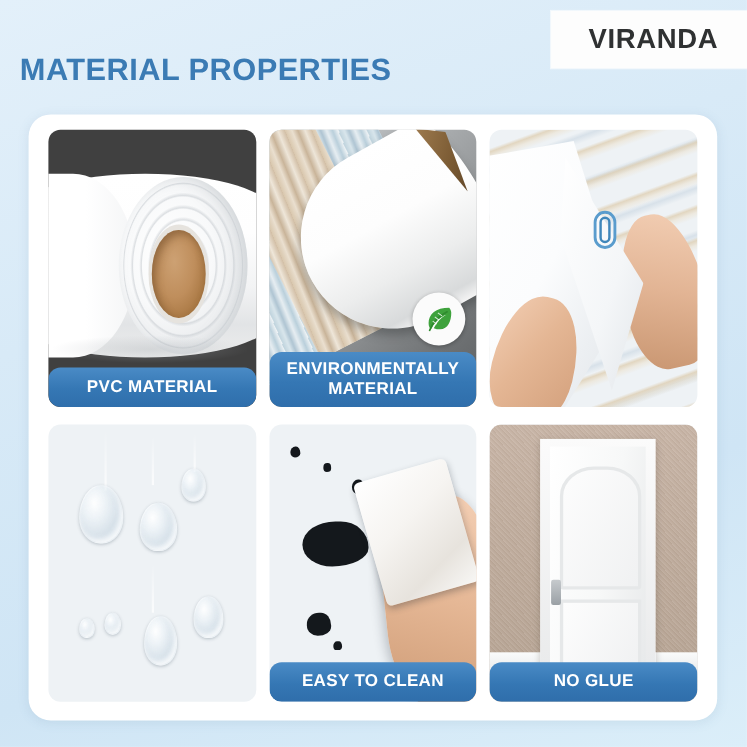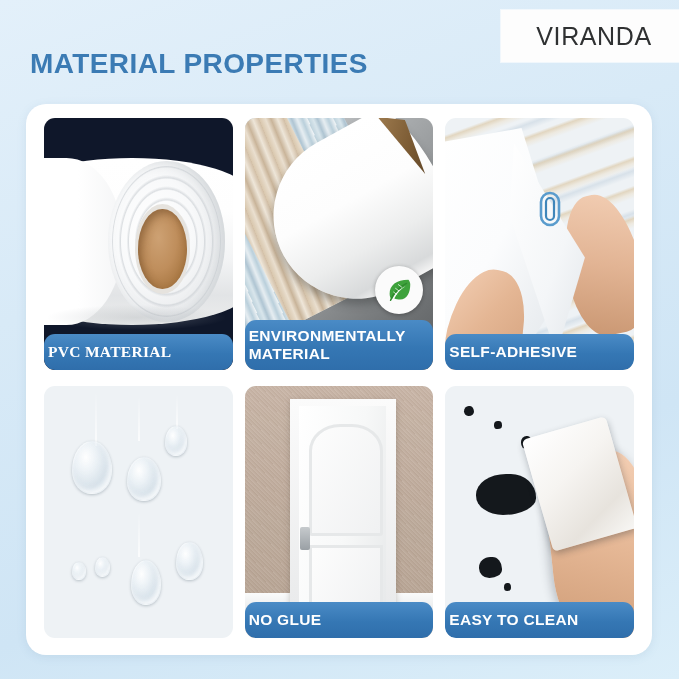--- a/index.html
+++ b/index.html
@@ -10,25 +10,25 @@
   }
   .page{position:relative;width:679px;height:679px;}
 
   
   .brand-box{
     position:absolute;left:501px;top:10px;width:186px;height:52px;
     background:#fdfdfd;display:flex;align-items:center;justify-content:center;
     box-shadow:0 0 0 1px rgba(255,255,255,.6);
   }
   .brand-text{
-    font-size:25px;font-weight:normal;color:#2f3132;letter-spacing:.6px;
+    font-size:25px;font-weight:bold;color:#2f3132;letter-spacing:.6px;
     font-family:"Liberation Sans","DejaVu Sans",sans-serif;
   }
   .page-title{
-    position:absolute;left:30px;top:48px;
+    position:absolute;left:18px;top:48px;
     font-size:28px;font-weight:bold;color:#3b7bb4;letter-spacing:.4px;
     white-space:nowrap;
   }
 
   
   .card{
     position:absolute;left:26px;top:104px;width:626px;height:551px;
     background:#ffffff;border-radius:20px;
     box-shadow:0 2px 10px rgba(90,130,165,.13);
   }
@@ -38,28 +38,28 @@
     column-gap:12px;row-gap:16px;
   }
 
   
   .tile{position:relative;border-radius:11px;overflow:hidden;background:#eef2f5;}
   .photo{position:absolute;inset:0;overflow:hidden;}
   .label{
     position:absolute;left:0;right:0;bottom:0;
     background:linear-gradient(180deg,#4a8bc6 0%,#3577b4 55%,#2f6eab 100%);
     color:#ffffff;font-weight:bold;font-size:15.5px;letter-spacing:.3px;
-    line-height:1.12;
+    text-align:center;line-height:1.12;
     padding:9px 4px 10px;
     border-radius:11px;
   }
   .label.two-line{padding:7px 4px 8px;font-size:15.5px;}
 
   
-  .bg-white{background:#0f172a;font-family:Liberation Serif, serif;}
+  .bg-white{background:#404040;}
   .roll-body{
     position:absolute;left:-16%;top:16%;width:125%;height:66%;
     background:linear-gradient(180deg,#ffffff 0%,#fefefe 32%,#f2f3f4 62%,#e2e4e6 82%,#eceded 100%);
     border-radius:50%/22%;
   }
   .roll-face{
     position:absolute;left:34%;top:17%;width:62%;height:64%;
     background:radial-gradient(ellipse at 38% 42%,#ffffff 0%,#f8f9fa 40%,#e8eaec 72%,#dcdee1 100%);
     border-radius:50%;
     box-shadow:inset -6px 0 12px rgba(190,195,200,.5);
@@ -293,21 +293,20 @@
           <div class="t3-waves"></div>
           <div class="hand t3-hand-r"></div>
           <div class="t3-peel"></div>
           <div class="t3-peel-fold"></div>
           <svg class="clip-icon" viewBox="0 0 40 40">
             <rect x="11" y="4" width="18" height="32" rx="9" fill="none" stroke="#5a9ccd" stroke-width="2.6"></rect>
             <rect x="16" y="9" width="8" height="22" rx="4" fill="none" stroke="#3f86ba" stroke-width="2.2"></rect>
           </svg>
           <div class="hand t3-hand-l"></div>
         </div>
-        <div class="label">SELF-ADHESIVE</div>
       </div>
 
       <div class="tile">
         <div class="photo">
           <div class="t4-bg"></div>
           <div class="trail" style="left:27%;top:2%;height:22%;"></div>
           <div class="trail" style="left:50%;top:4%;height:18%;"></div>
           <div class="trail" style="left:70%;top:3%;height:14%;"></div>
           <div class="drop" style="left:15%;top:22%;width:20%;height:20%;"></div>
           <div class="drop" style="left:44%;top:28%;width:17%;height:17%;"></div>
@@ -315,42 +314,42 @@
           <div class="drop" style="left:46%;top:69%;width:15%;height:17%;"></div>
           <div class="drop" style="left:70%;top:62%;width:13%;height:14%;"></div>
           <div class="drop" style="left:15%;top:70%;width:6%;height:6%;"></div>
           <div class="drop" style="left:27%;top:68%;width:7%;height:7%;"></div>
           <div class="trail" style="left:50%;top:50%;height:18%;"></div>
         </div>
       </div>
 
       <div class="tile">
         <div class="photo">
-          <div class="t6-wall"></div>
-          <div class="t6-baseboard"></div>
-          <div class="t6-floor"></div>
-          <div class="t6-frame"></div>
-          <div class="t6-door"></div>
-          <div class="t6-panel-top"></div>
-          <div class="t6-panel-bot"></div>
-          <div class="t6-handle"></div>
-        </div>
-        <div class="label">NO GLUE</div>
-      </div>
-
-      <div class="tile">
-        <div class="photo">
           <div class="t4-bg"></div>
           <div class="stain" style="left:16%;top:35%;width:32%;height:16%;"></div>
           <div class="stain" style="left:18%;top:68%;width:12%;height:8%;"></div>
           <div class="stain" style="left:10%;top:8%;width:5%;height:4%;"></div>
           <div class="stain" style="left:26%;top:14%;width:4%;height:3%;"></div>
           <div class="stain" style="left:40%;top:20%;width:6%;height:5%;"></div>
           <div class="stain" style="left:31%;top:78%;width:4%;height:3.5%;"></div>
           <div class="t5-hand"></div>
           <div class="cloth"></div>
         </div>
         <div class="label">EASY TO CLEAN</div>
       </div>
 
+      <div class="tile">
+        <div class="photo">
+          <div class="t6-wall"></div>
+          <div class="t6-baseboard"></div>
+          <div class="t6-floor"></div>
+          <div class="t6-frame"></div>
+          <div class="t6-door"></div>
+          <div class="t6-panel-top"></div>
+          <div class="t6-panel-bot"></div>
+          <div class="t6-handle"></div>
+        </div>
+        <div class="label">NO GLUE</div>
+      </div>
+
     </div>
   </div>
 </div>
 
 </body></html>

